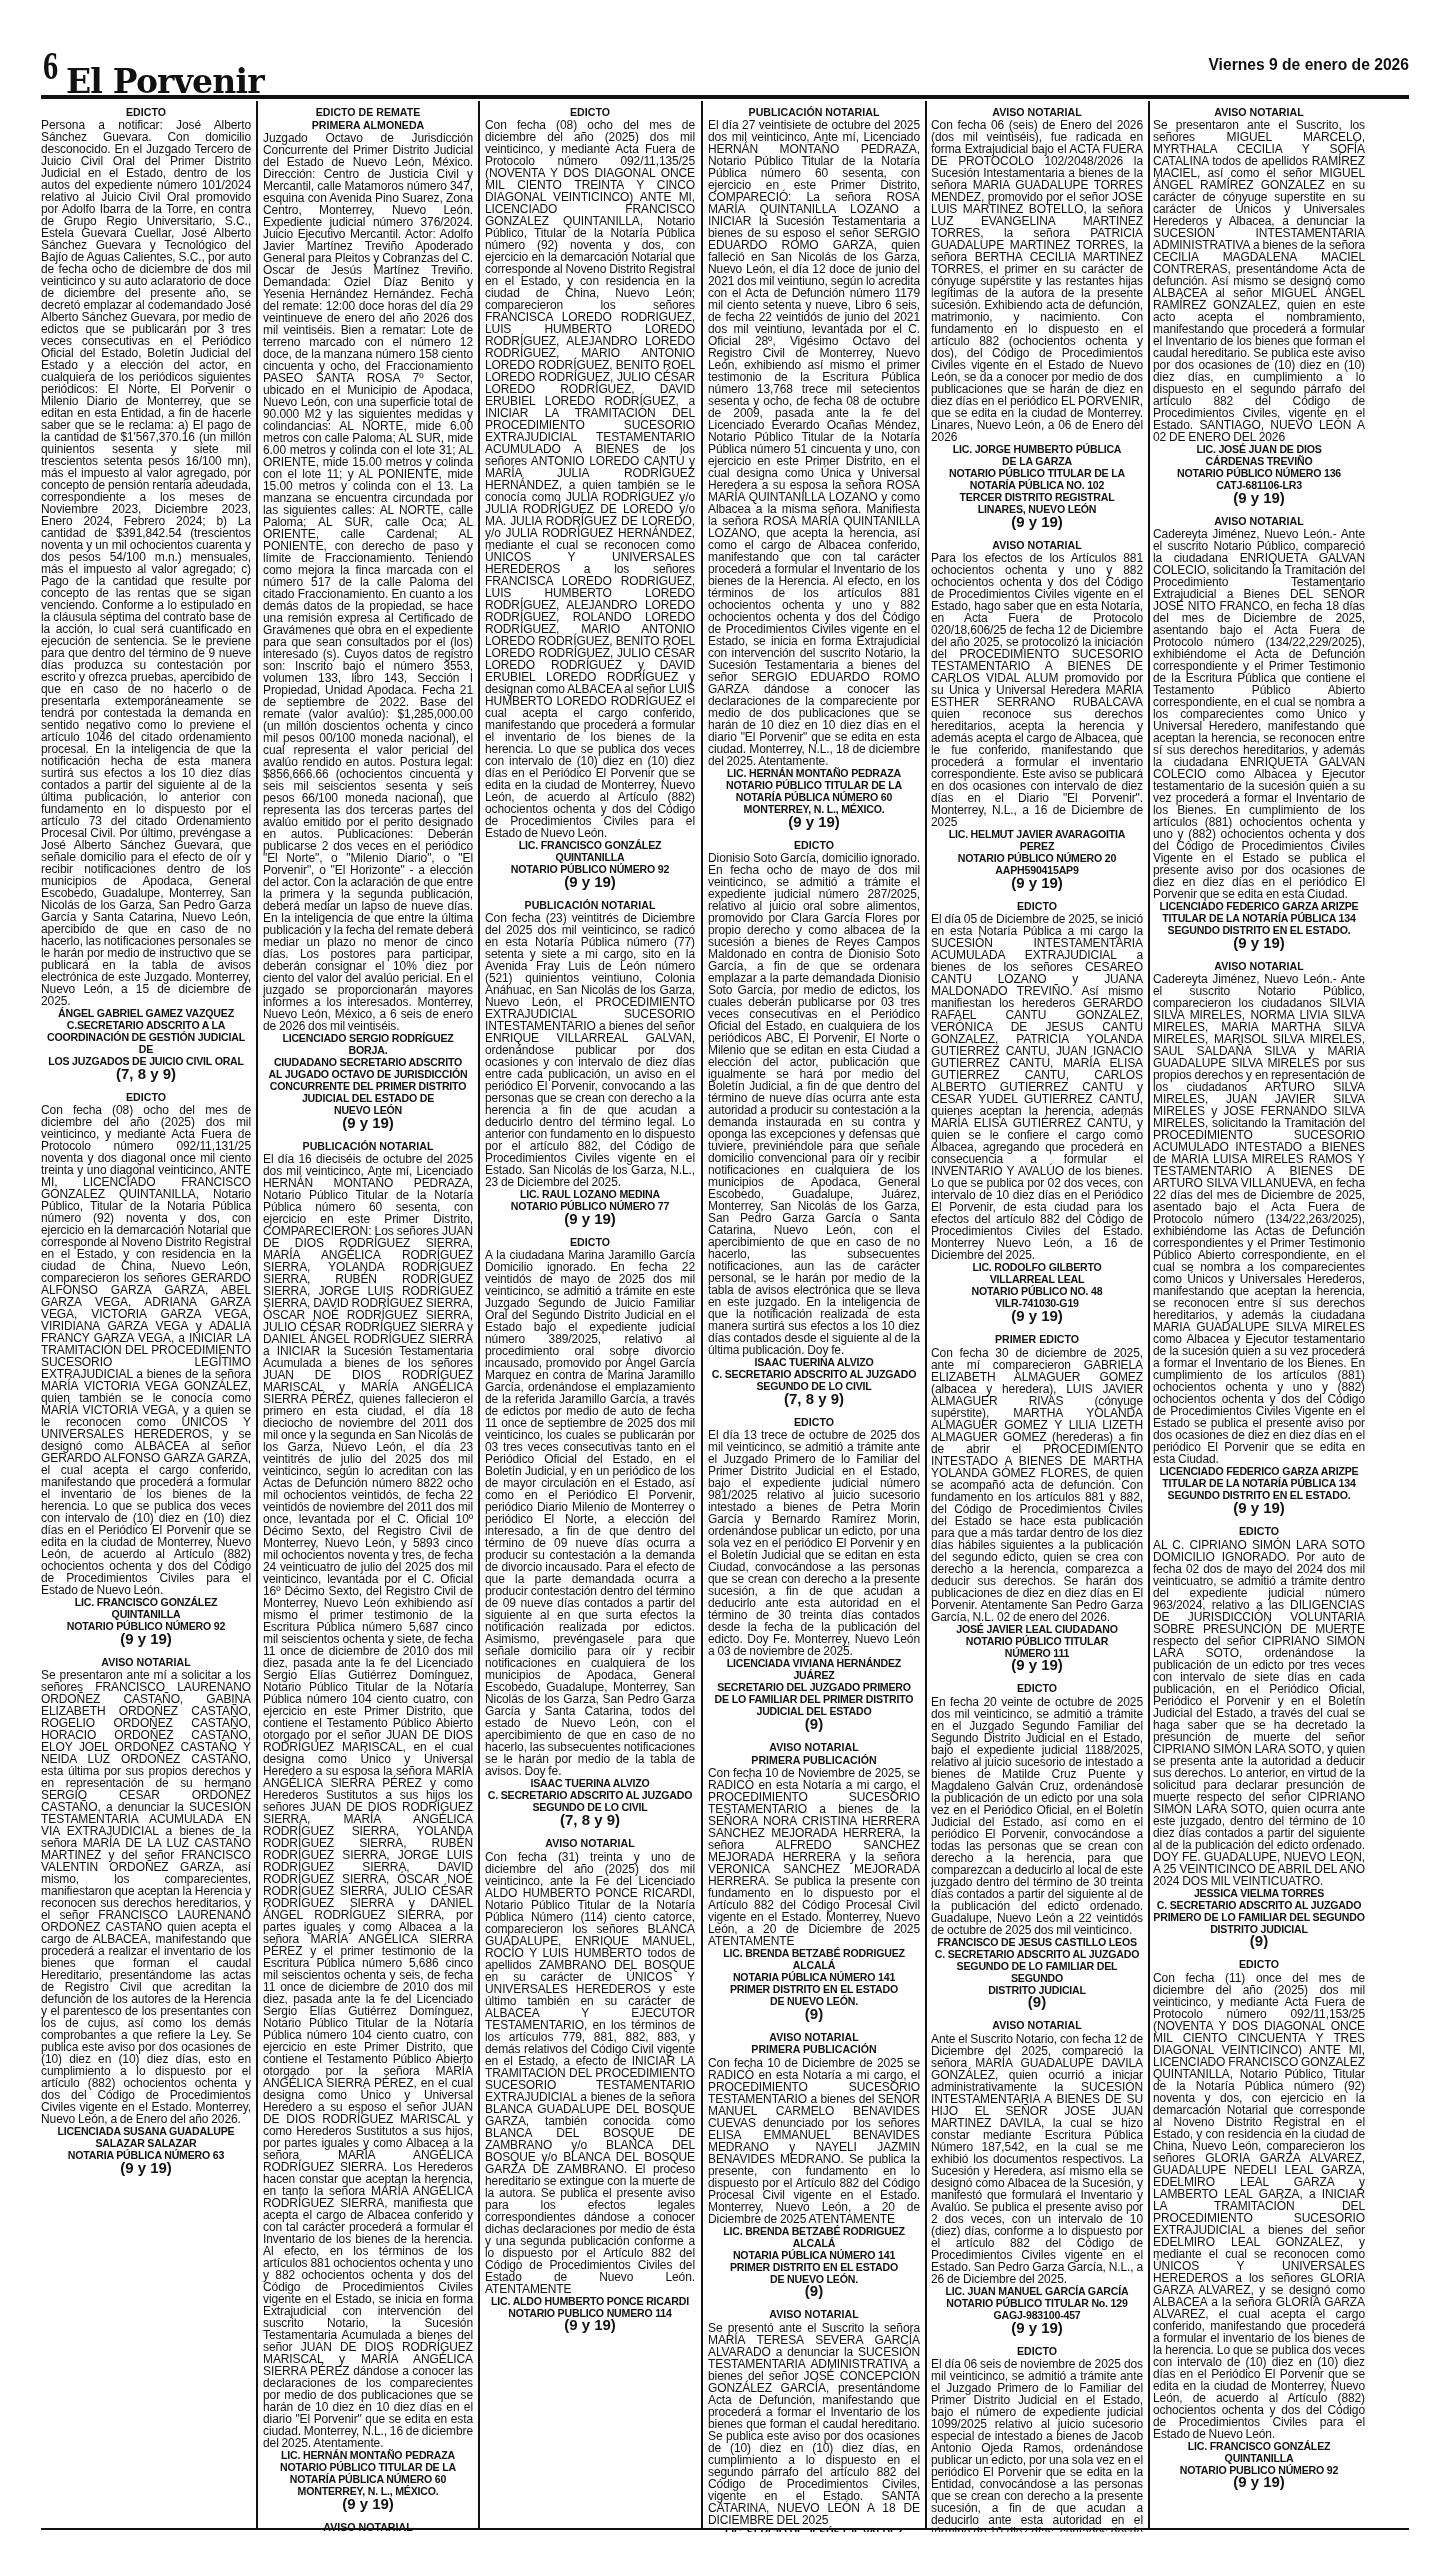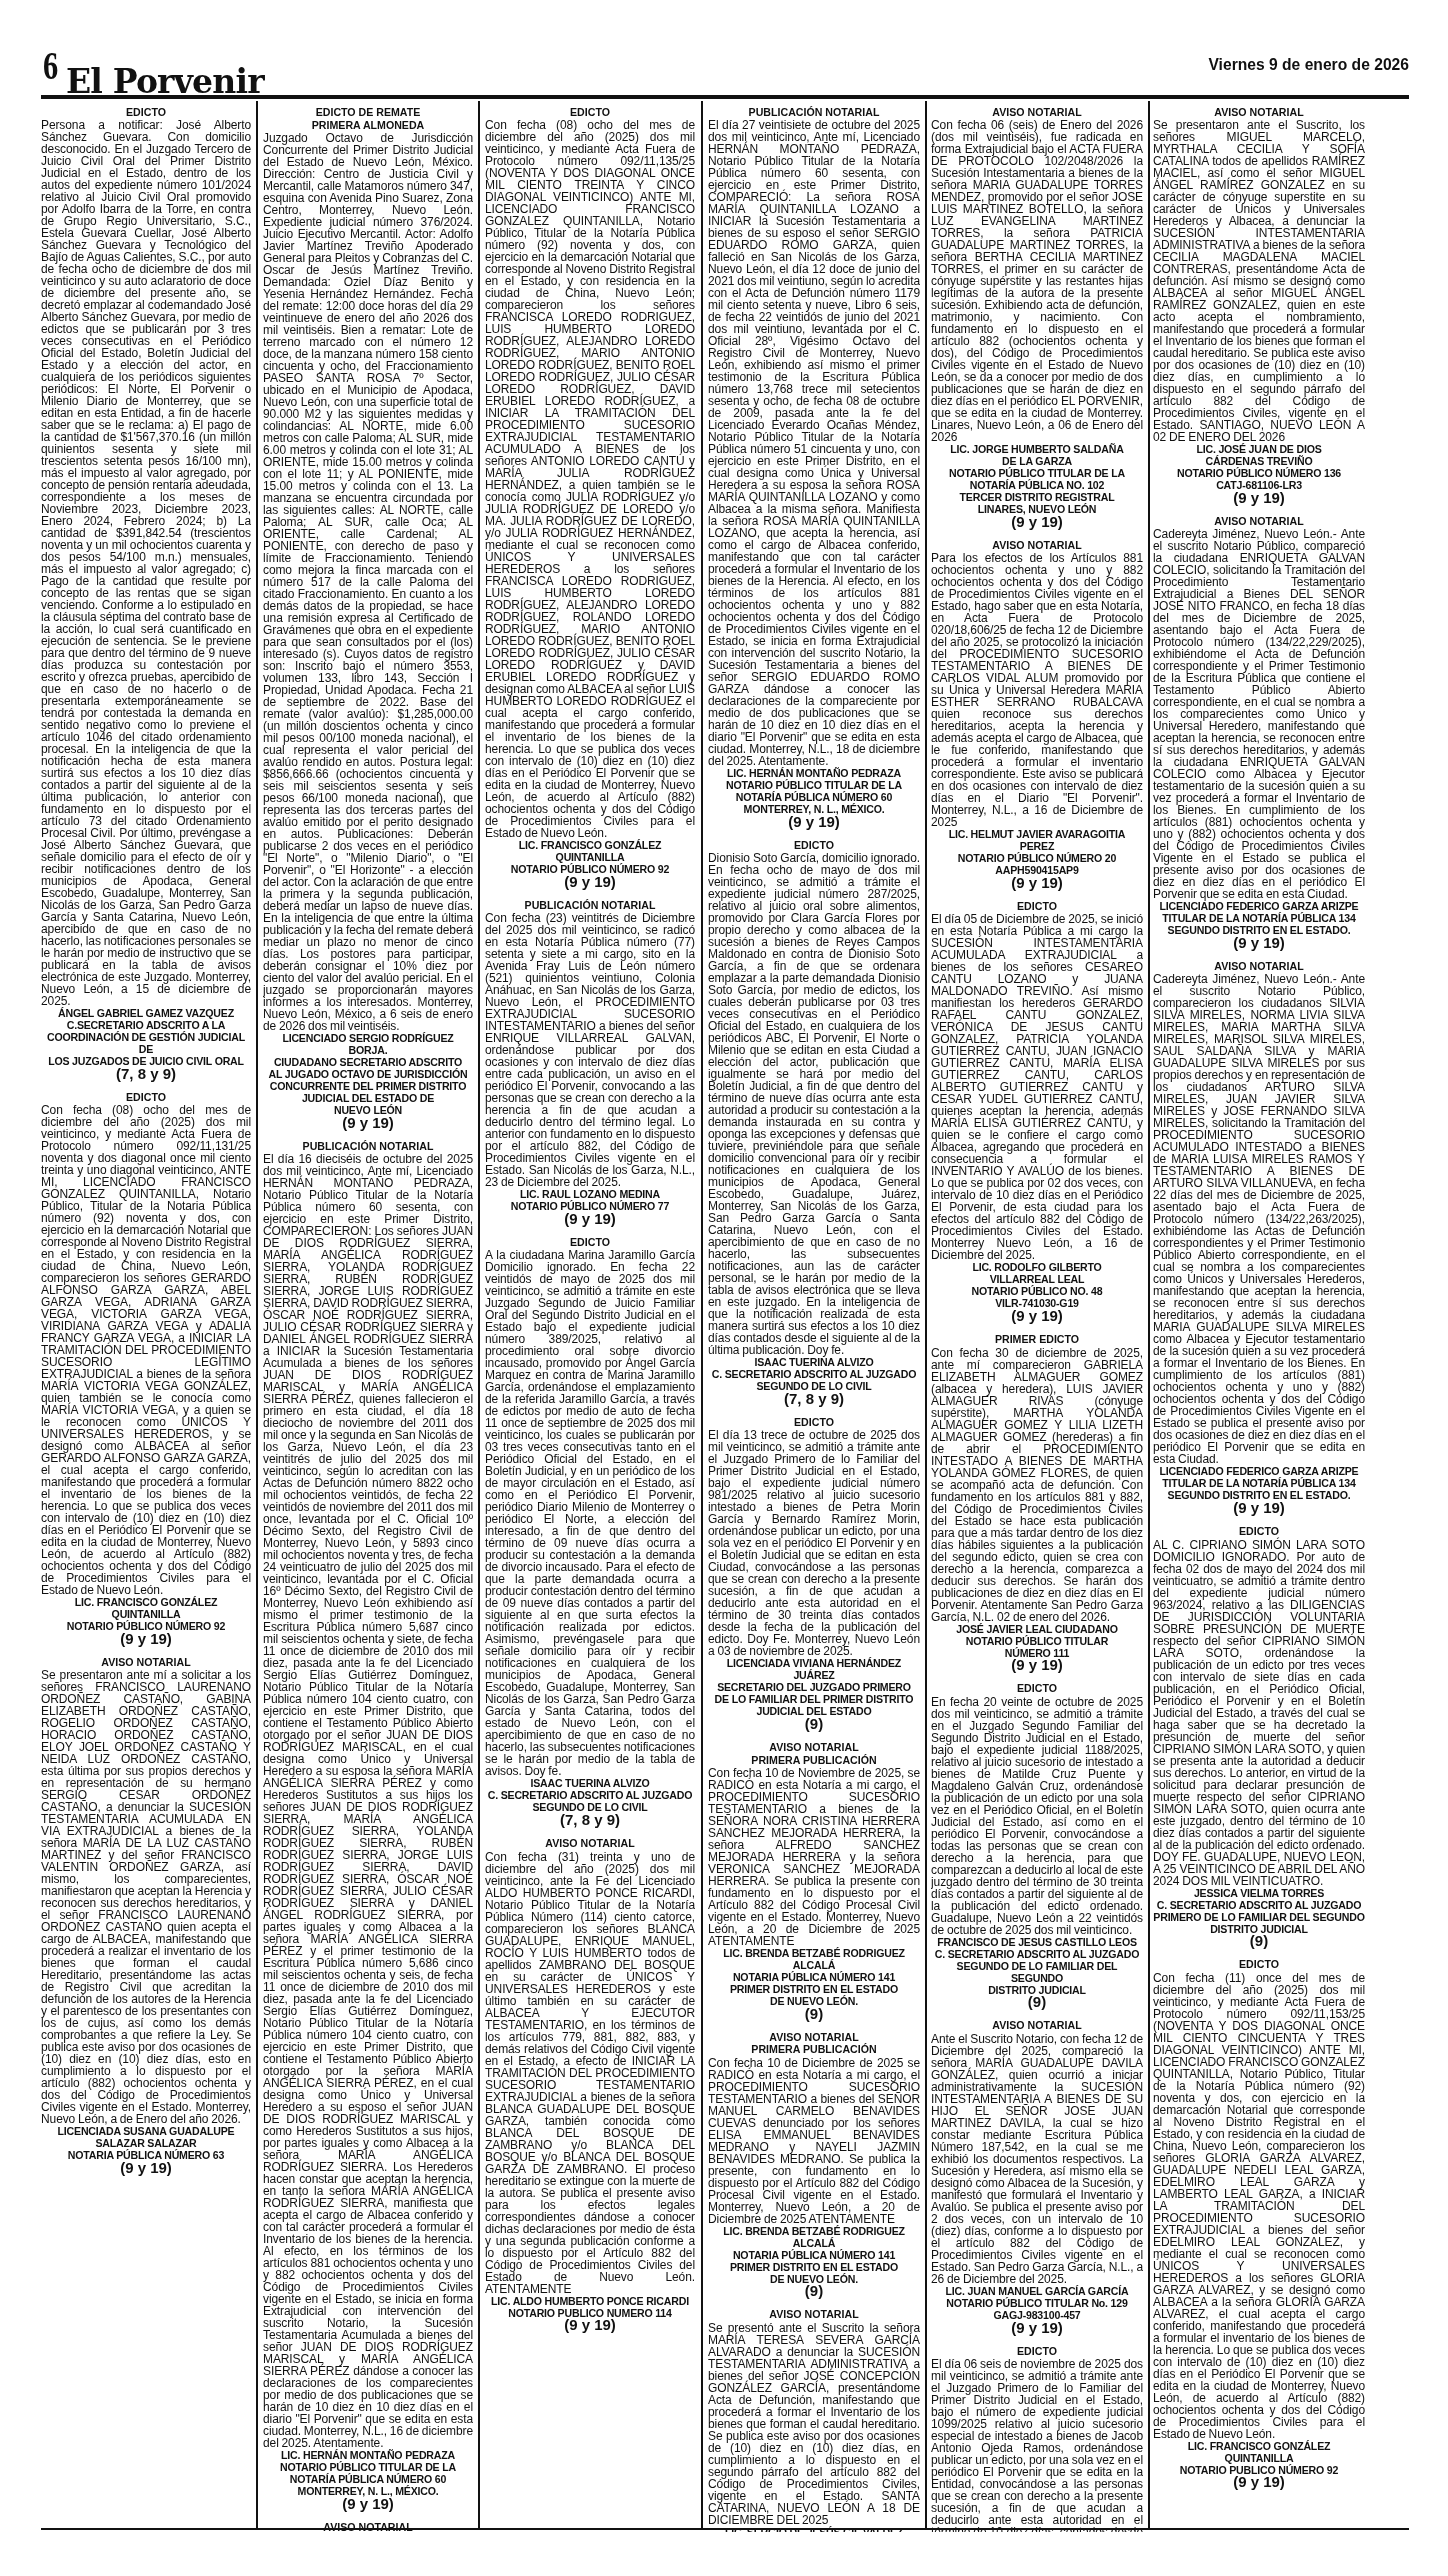--- a/index.html
+++ b/index.html
@@ -173,21 +173,21 @@
         <div class="notice-sign">LIC. SERGIO DE JESÚS GIL VALDEZ</div>
         <div class="notice-sign">NOTARIO PÚBLICO No. 56</div>
         <div class="notice-sign">GIVS-890222-SF7</div>
         <div class="notice-pub">(9 y 19)</div>
       </div>
     </div>
   <div class="col" id="col-4" style="left:890px;width:212px;">
       <div class="notice">
         <div class="notice-title" style="white-space: pre-line;">AVISO NOTARIAL</div>
         <div class="notice-body" lang="es">Con fecha 06 (seis) de Enero del 2026 (dos mil veintiséis), fue radicada en forma Extrajudicial bajo el ACTA FUERA DE PROTOCOLO 102/2048/2026 la Sucesión Intestamentaria a bienes de la señora MARIA GUADALUPE TORRES MENDEZ, promovido por el señor JOSE LUIS MARTINEZ BOTELLO, la señora LUZ EVANGELINA MARTINEZ TORRES, la señora PATRICIA GUADALUPE MARTINEZ TORRES, la señora BERTHA CECILIA MARTINEZ TORRES, el primer en su carácter de cónyuge supérstite y las restantes hijas legítimas de la autora de la presente sucesión. Exhibiendo acta de defunción, matrimonio, y nacimiento. Con fundamento en lo dispuesto en el artículo 882 (ochocientos ochenta y dos), del Código de Procedimientos Civiles vigente en el Estado de Nuevo León, se da a conocer por medio de dos publicaciones que se harán de diez en diez días en el periódico EL PORVENIR, que se edita en la ciudad de Monterrey. Linares, Nuevo León, a 06 de Enero del 2026</div>
-        <div class="notice-sign">LIC. JORGE HUMBERTO SALDAÑA</div>
+        <div class="notice-sign">LIC. JORGE HUMBERTO PÚBLICA</div>
         <div class="notice-sign">DE LA GARZA</div>
         <div class="notice-sign">NOTARIO PÚBLICO TITULAR DE LA</div>
         <div class="notice-sign">NOTARÍA PÚBLICA NO. 102</div>
         <div class="notice-sign">TERCER DISTRITO REGISTRAL</div>
         <div class="notice-sign">LINARES, NUEVO LEÓN</div>
         <div class="notice-pub">(9 y 19)</div>
       </div>
       <div class="notice">
         <div class="notice-title" style="white-space: pre-line;">AVISO NOTARIAL</div>
         <div class="notice-body" lang="es">Para los efectos de los Artículos 881 ochocientos ochenta y uno y 882 ochocientos ochenta y dos del Código de Procedimientos Civiles vigente en el Estado, hago saber que en esta Notaría, en Acta Fuera de Protocolo 020/18,606/25 de fecha 12 de Diciembre del año 2025, se protocolizó la iniciación del PROCEDIMIENTO SUCESORIO TESTAMENTARIO A BIENES DE CARLOS VIDAL ALUM promovido por su Única y Universal Heredera MARIA ESTHER SERRANO RUBALCAVA quien reconoce sus derechos hereditarios, acepta la herencia y además acepta el cargo de Albacea, que le fue conferido, manifestando que procederá a formular el inventario correspondiente. Este aviso se publicará en dos ocasiones con intervalo de diez días en el Diario "El Porvenir". Monterrey, N.L., a 16 de Diciembre de 2025</div>

